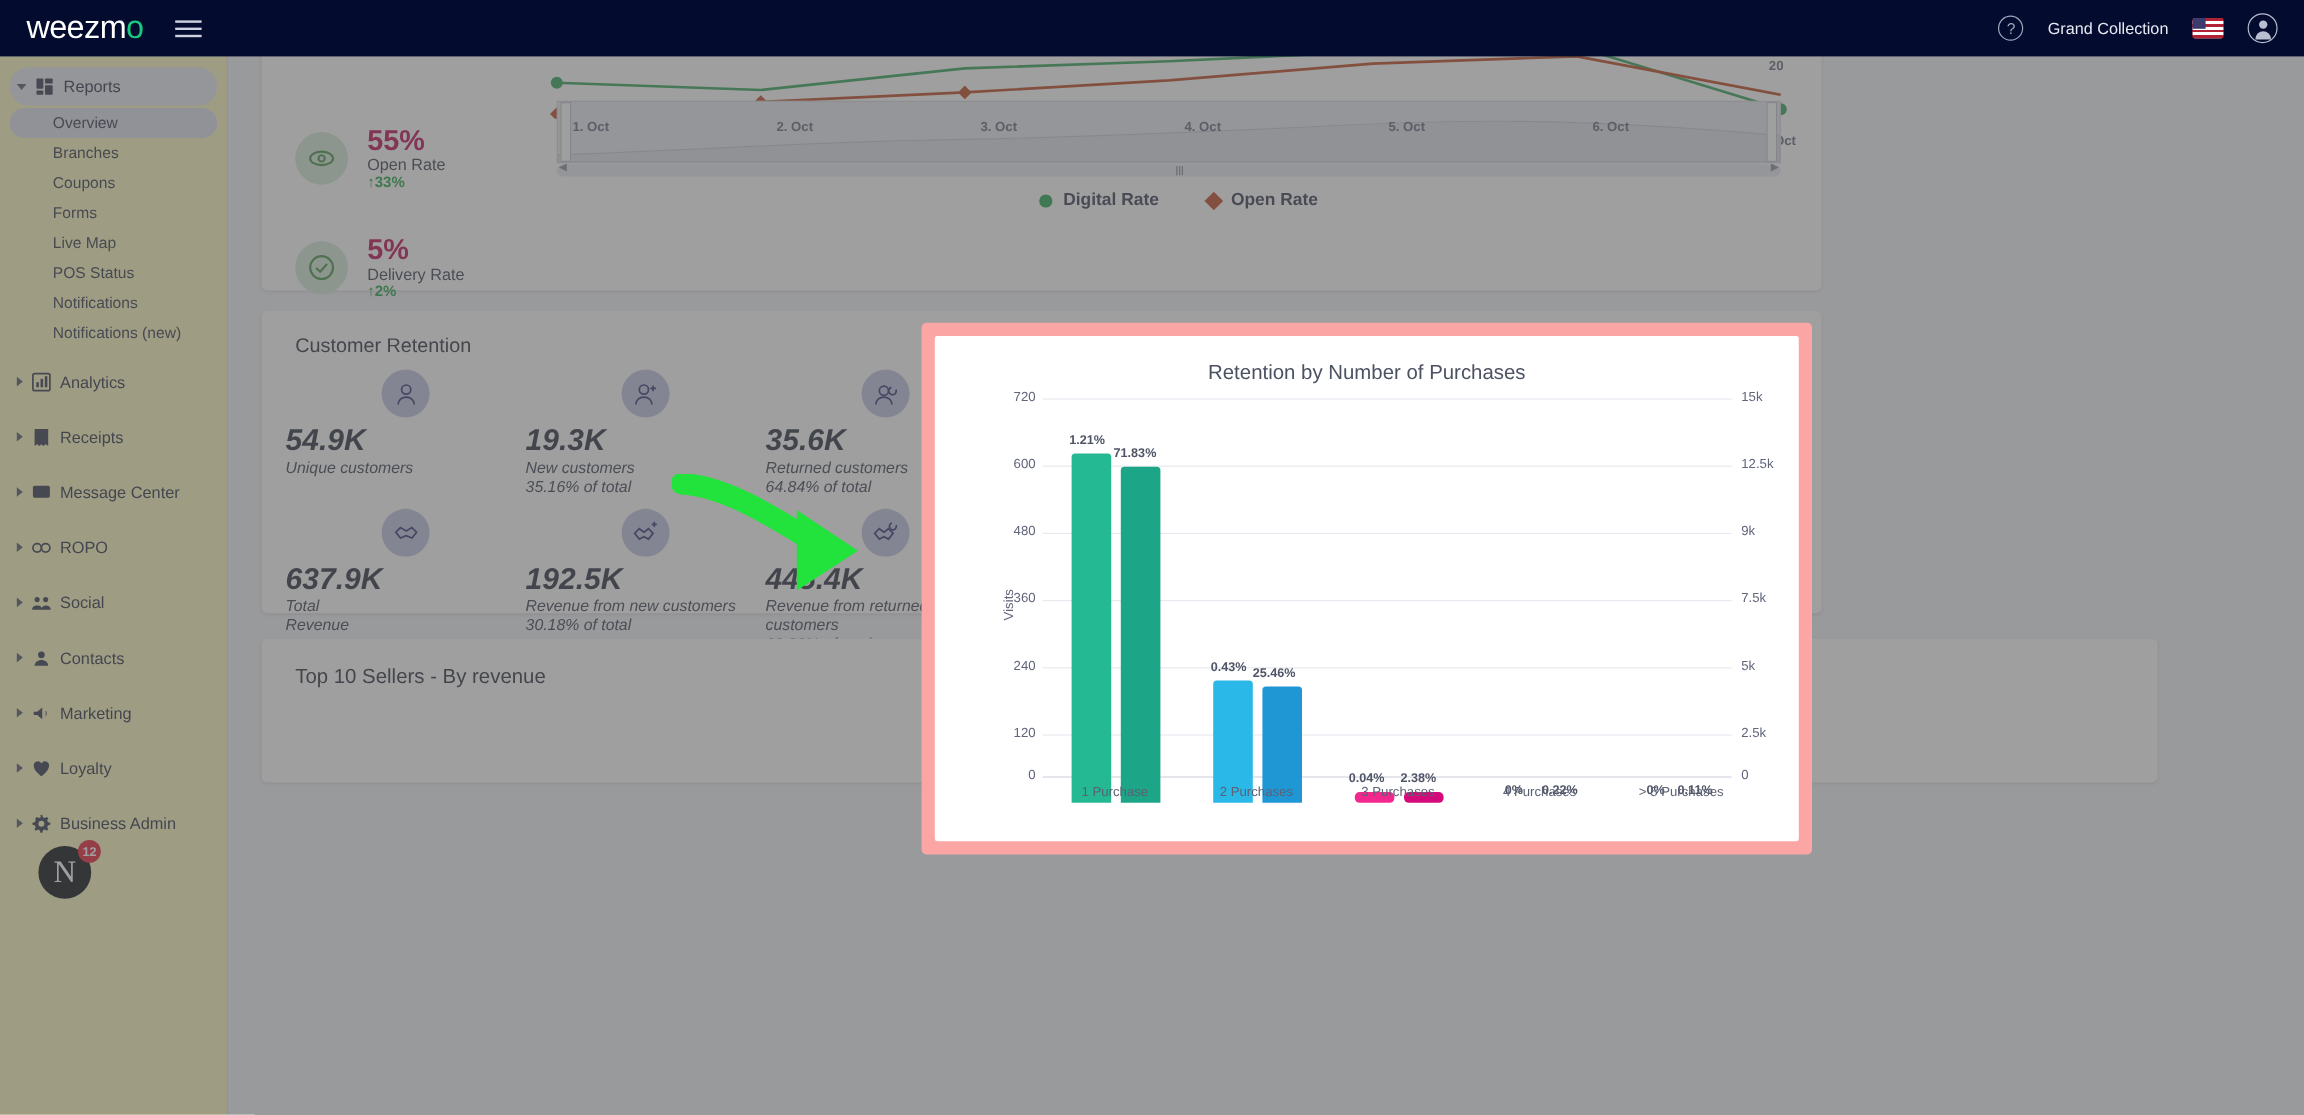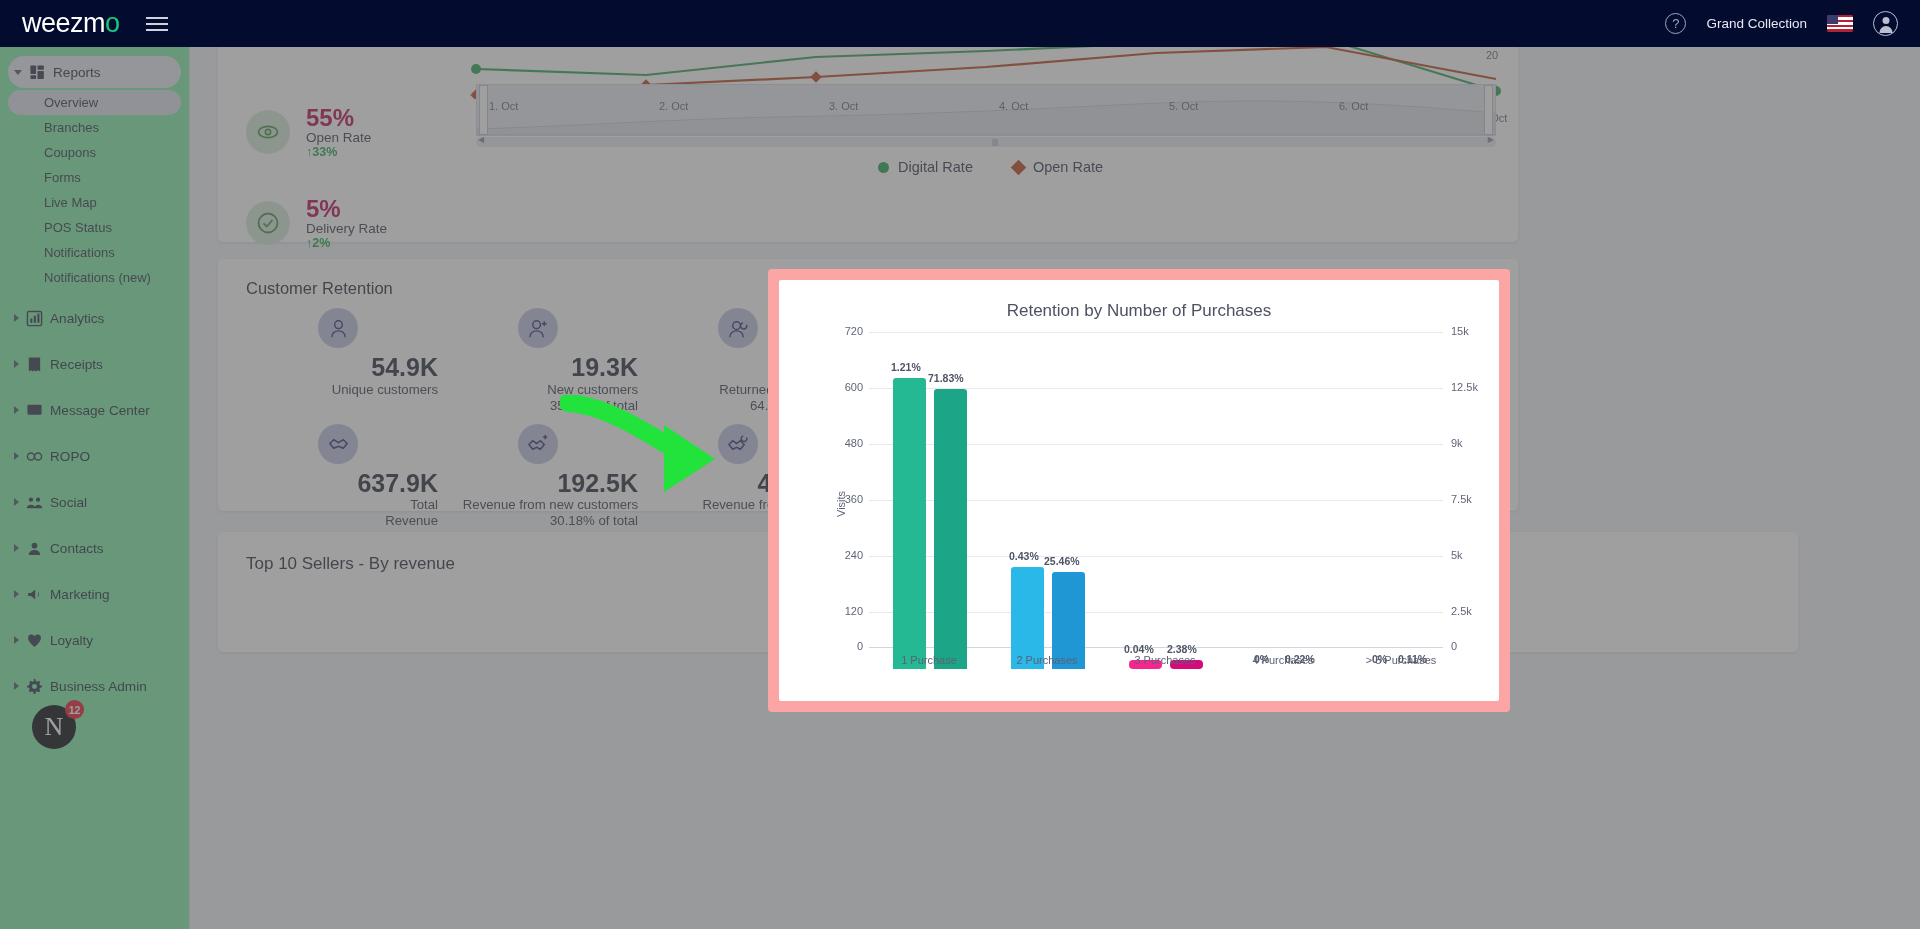--- a/index.html
+++ b/index.html
@@ -53,21 +53,21 @@
   .avatar-icon::before { content:""; position:absolute; left:50%; top:5px;
     transform:translateX(-50%); width:7px; height:7px; border-radius:50%;
     background:#b9bed0; }
   .avatar-icon::after { content:""; position:absolute; left:50%; bottom:2px;
     transform:translateX(-50%); width:13px; height:7px;
     border-radius:7px 7px 0 0; background:#b9bed0; }
 
   
   .sidebar {
     position: absolute; top: 47px; left: 0; width: 190px; height: 882px;
-    background: #86efac; padding-top: 9px; z-index: 30;
+    background: #fef9c3; padding-top: 9px; z-index: 30;
     border-right: 1px solid #e3e5ec;
   }
   .nav-group-head {
     display: flex; align-items: center; height: 32px; margin: 0 8px 2px 8px;
     padding-left: 6px; border-radius: 16px; cursor: pointer; gap: 7px;
   }
   .nav-group-head.active { background: #e8eaf3; }
   .caret {
     width: 0; height: 0; border-left: 4.5px solid transparent;
     border-right: 4.5px solid transparent; border-top: 5.5px solid #5b6073;
@@ -119,22 +119,22 @@
     width: 44px; height: 44px; border-radius: 50%; background: #d8ecd9;
     display: flex; align-items: center; justify-content: center; flex: none;
   }
   .stat-badge svg { width: 24px; height: 24px; stroke: #4f9a52; fill: none;
     stroke-width: 1.8; }
   .stat-big { font-size: 24px; font-weight: bold; color: #be185d;
     line-height: 1.05; }
   .stat-lbl { font-size: 13.5px; color: #454a5b; }
   .stat-delta { font-size: 12.5px; color: #2da84f; font-weight: bold; }
 
-  .chart-panel { position: absolute; left: 240px; top: 0; width: 1060px;
-    height: 243px; }
+  .chart-panel { position: absolute; left: 228px; top: 0; width: 1060px;
+    height: 243px; font-weight: bold; }
   .line-svg { position: absolute; left: 0; top: 0; }
   .axis-lbl { position: absolute; font-size: 11px; color: #6c7183; }
   .scrollbar-zone {
     position: absolute; left: 18px; top: 85px; width: 1020px; height: 52px;
     background: #e9ecf3; border: 1px solid #d7dae3;
   }
   .scroll-handle { position: absolute; top: 0; width: 9px; height: 100%;
     background: #fff; border: 1px solid #c3c8d5; }
   .hbar {
     position: absolute; left: 18px; top: 138px; width: 1020px; height: 10px;
@@ -155,21 +155,21 @@
   .dot-green { width: 11px; height: 11px; border-radius: 50%;
     background: #2ea85a; }
   .diamond-orange { width: 11px; height: 11px; background: #c1512c;
     transform: rotate(45deg); }
 
   
   .card-retention { top: 212px; left: 28px; width: 1300px; height: 252px; }
   .card-title { font-size: 16.5px; color: #353a48; padding: 20px 0 0 28px; }
   .kpi-grid { display: grid; grid-template-columns: repeat(3, 1fr);
     row-gap: 10px; padding: 10px 20px 0 20px; width: 640px; }
-  .kpi { text-align: right; }
+  .kpi { text-align: left; font-style: italic; }
   .kpi-ico {
     width: 40px; height: 40px; border-radius: 50%; background: #c3c6e4;
     margin: 0 auto 6px auto; display: flex; align-items: center;
     justify-content: center;
   }
   .kpi-ico svg { width: 23px; height: 23px; stroke: #3b3e7a; fill: none;
     stroke-width: 1.5; }
   .kpi-val { font-size: 25px; font-weight: bold; color: #343948;
     line-height: 1.1; }
   .kpi-lbl { font-size: 13.2px; color: #474c5d; line-height: 1.22; }

